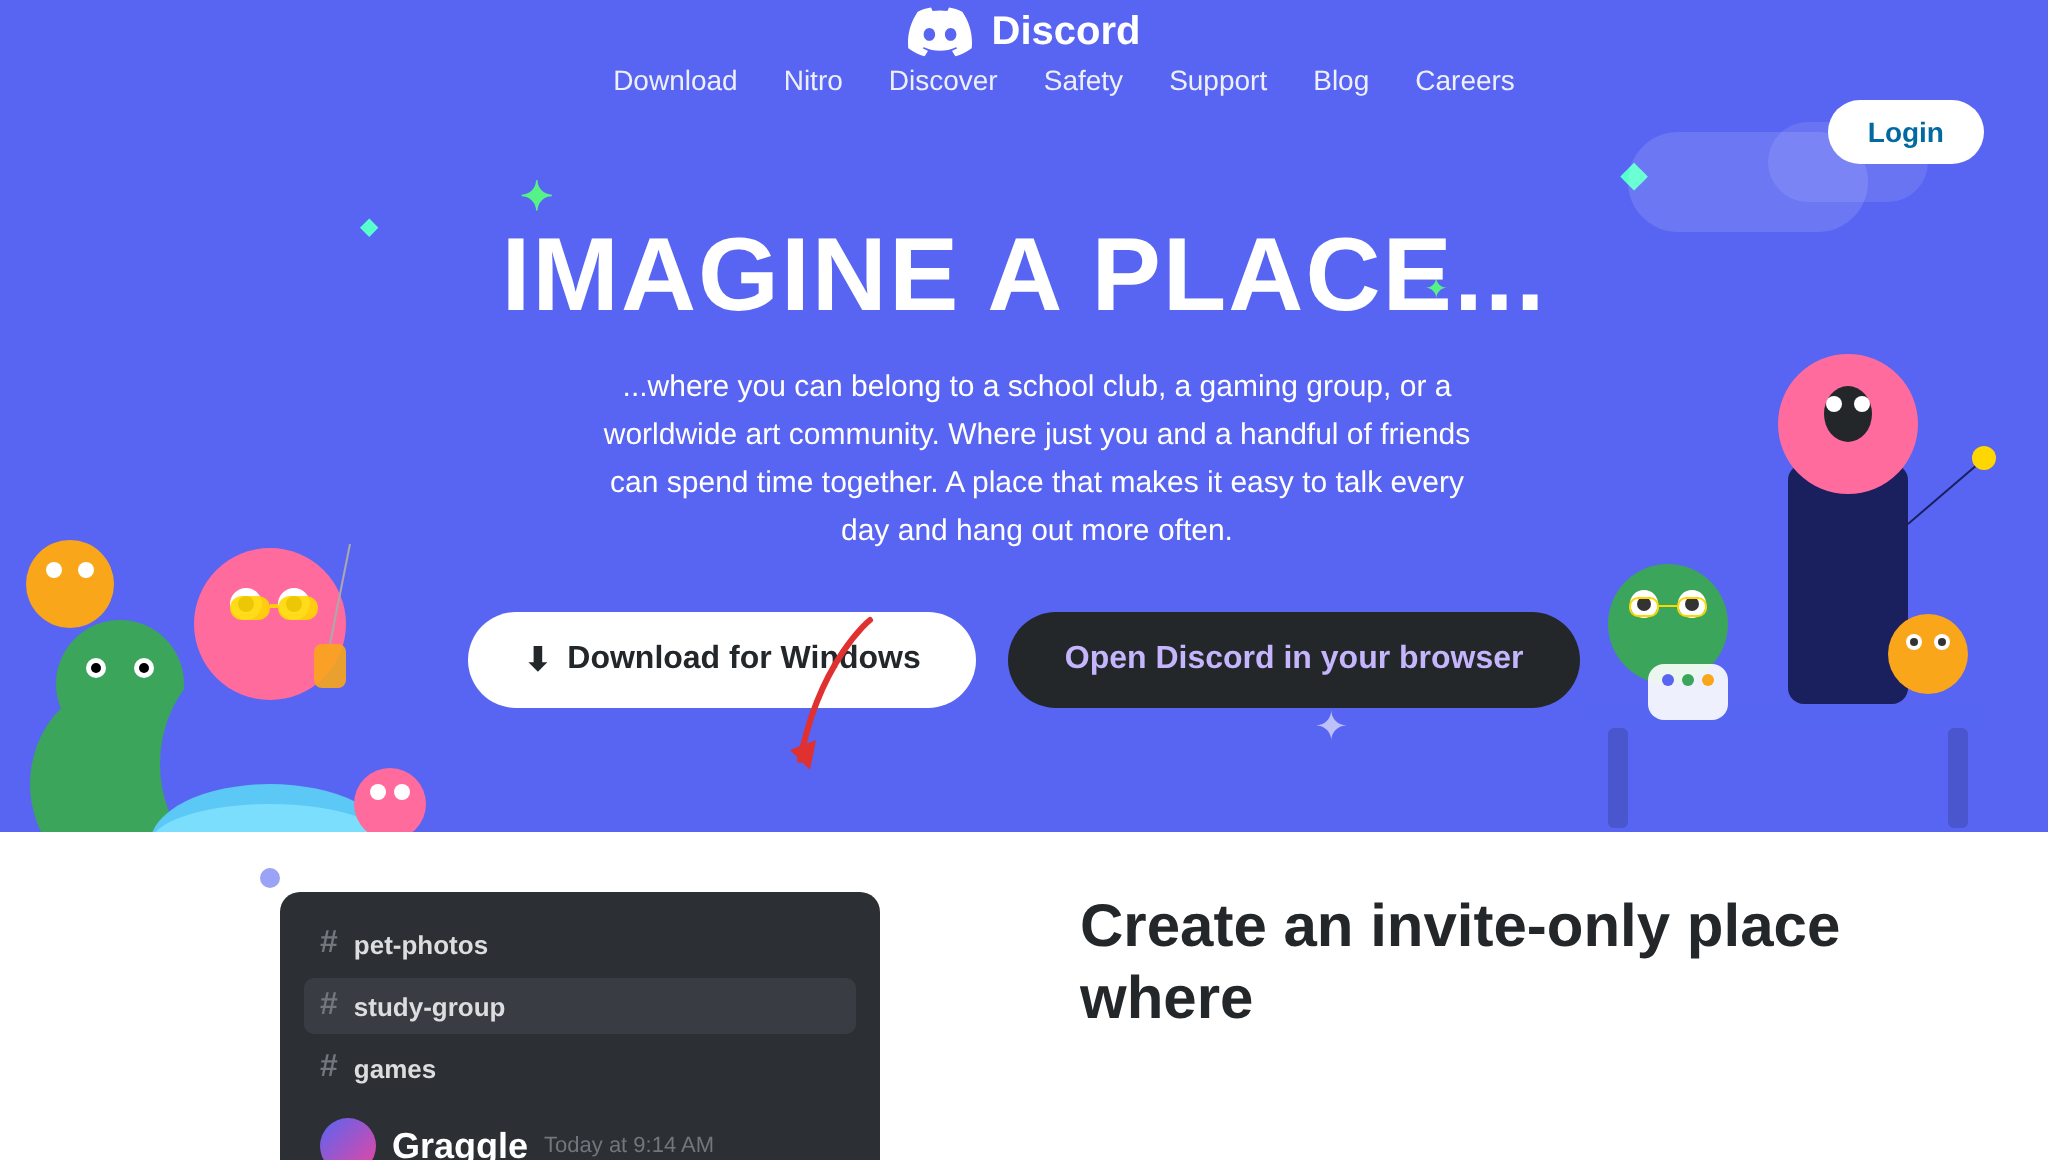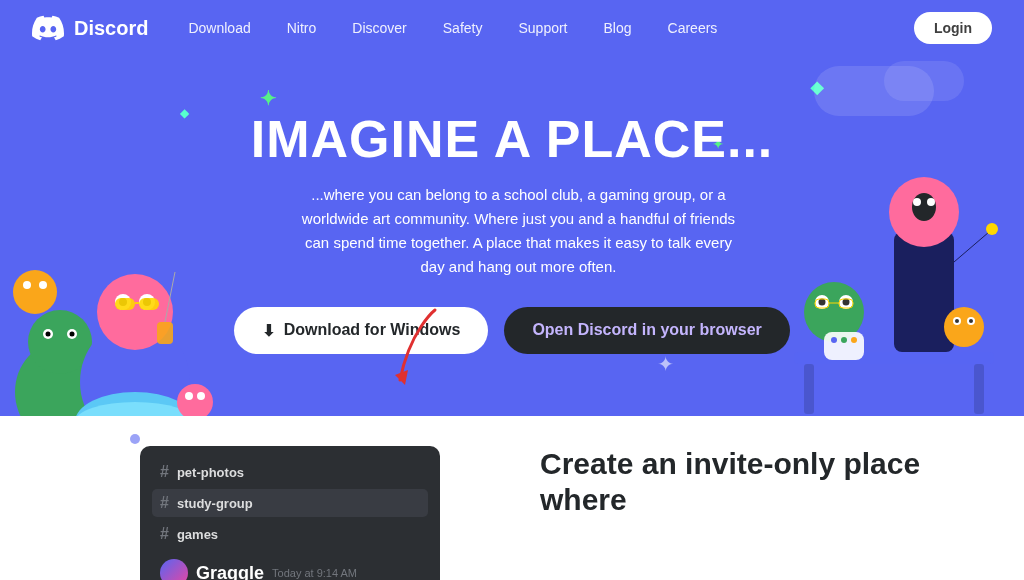--- a/index.html
+++ b/index.html
@@ -8,47 +8,48 @@
     
     .navbar {
       position: absolute;
       top: 0; left: 0; right: 0;
       height: 56px;
       background: #5865F2;
       display: flex;
       align-items: center;
       padding: 0 32px;
       z-index: 10;
+      flex-direction: column;
     }
     .nav-logo {
       display: flex;
       align-items: center;
       gap: 10px;
       color: #fff;
       font-weight: 800;
       font-size: 20px;
     }
     .nav-logo svg { width: 32px; height: 32px; }
     .nav-links {
       display: flex;
-      gap: 36px;
+      gap: 23px;
       margin-left: 40px;
       list-style: none;
     }
     .nav-links a {
       color: #fff;
       text-decoration: none;
       font-size: 14px;
       font-weight: 500;
       opacity: 0.9;
     }
     .nav-right { margin-left: auto; }
     .login-btn {
       background: #fff;
-      color: #404040;
+      color: #0369a1;
       border: none;
       border-radius: 20px;
       padding: 8px 20px;
       font-size: 14px;
       font-weight: 600;
       cursor: pointer;
     }
 
     
     .hero {

